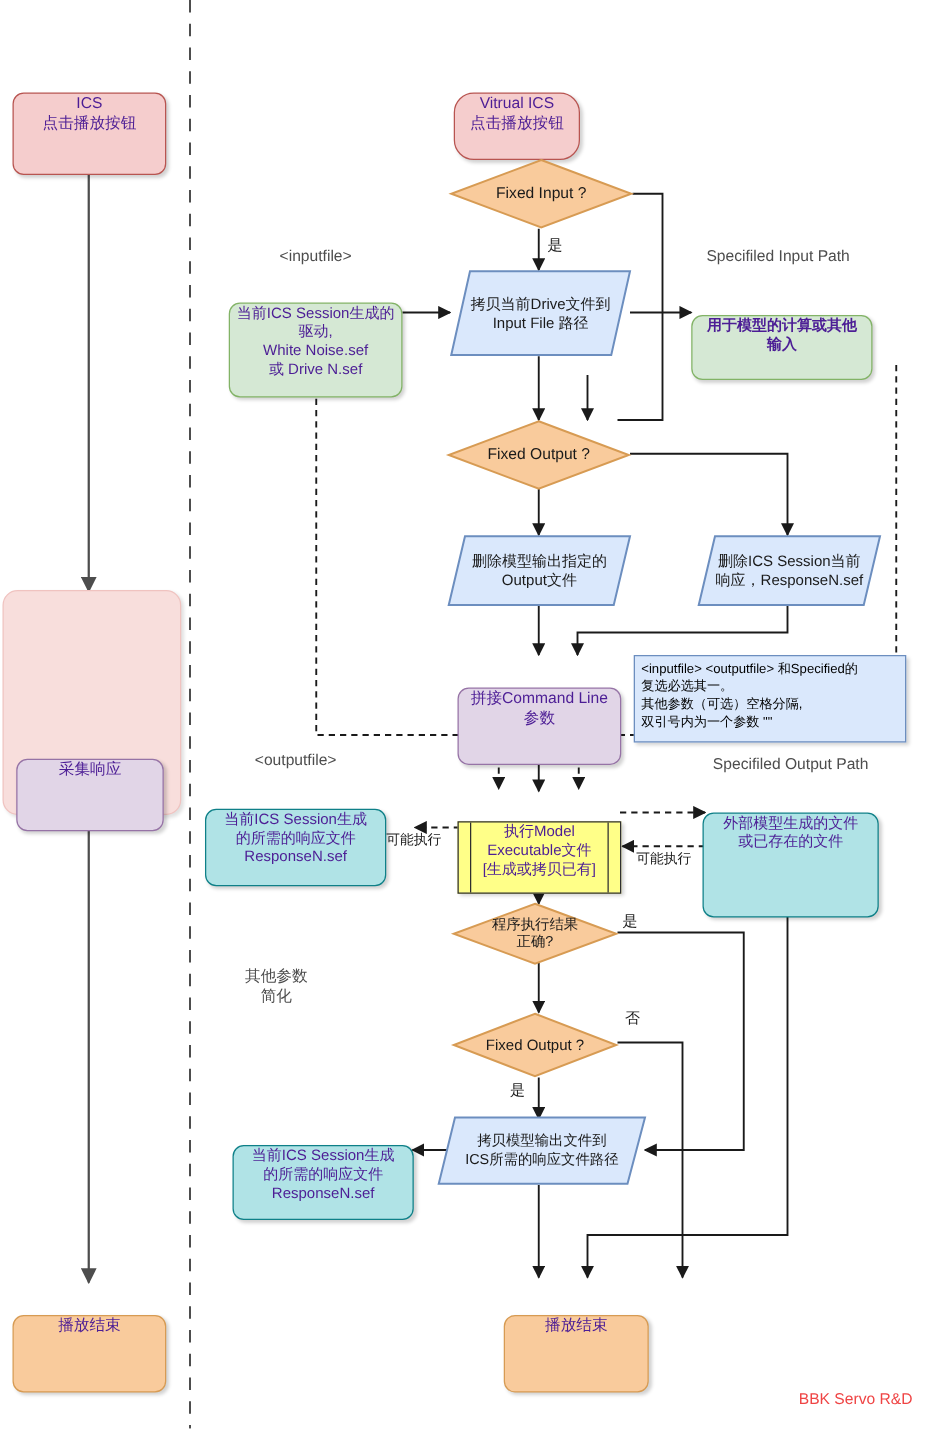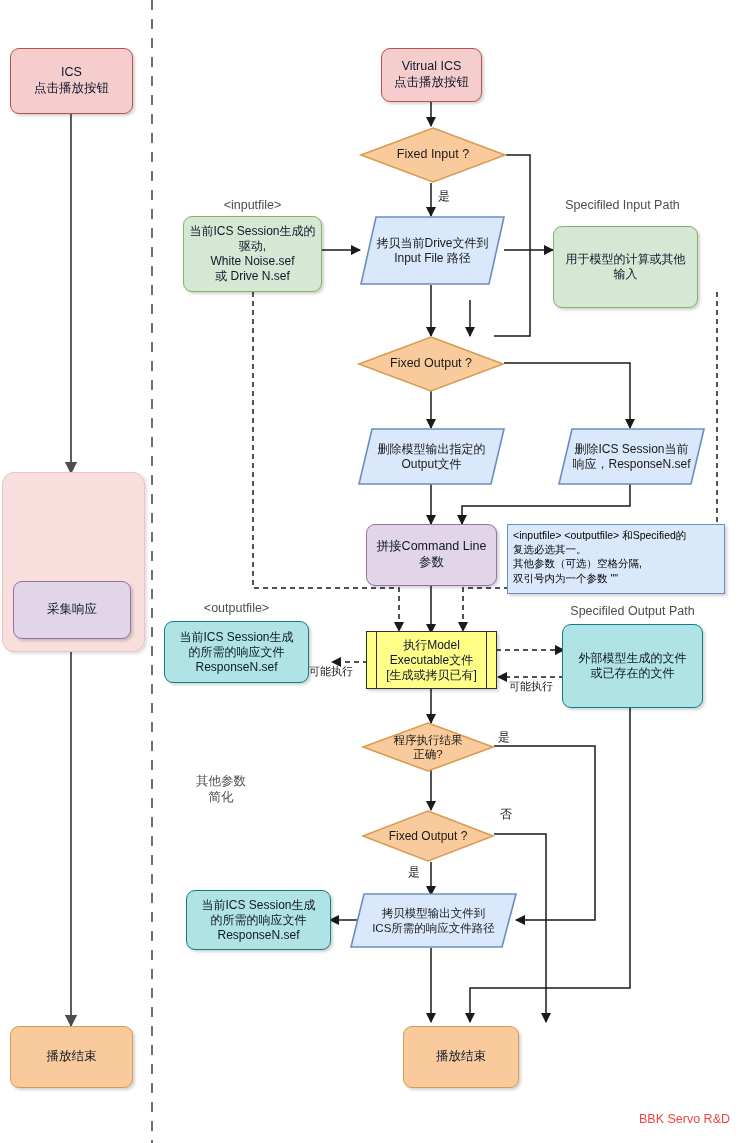--- a/index.html
+++ b/index.html
@@ -1,20 +1,20 @@
 <!DOCTYPE html>
 <html><head>
 <meta charset="utf-8">
 <style>
   html,body{margin:0;padding:0;background:#ffffff;}
   body{font-family:"Liberation Sans","DejaVu Sans",sans-serif;}
   #stage{position:relative;width:744px;height:1143px;background:#fff;overflow:hidden;}
   svg.layer{position:absolute;left:0;top:0;width:744px;height:1143px;pointer-events:none;}
-  .node{position:absolute;box-sizing:border-box;display:flex;align-items:center;
-        justify-content:center;text-align:center;line-height:1.25;color:#0f172a;}
+  .node{position:absolute;box-sizing:border-box;display:flex;
+        justify-content:center;text-align:center;line-height:1.25;color:#4c1d95;margin-top:26px;}
   .node .txt{display:block;width:100%;padding:0 4px;white-space:pre-line;}
   .rr{border-radius:9px;box-shadow:2px 2px 3px rgba(0,0,0,.18);}
   .pink{background:#f5cdcd;border:1.4px solid #b85450;}
   .orange{background:#f9cb9c;border:1.4px solid #d79b53;}
   .purple{background:#e1d5e7;border:1.4px solid #9673a6;}
   .green{background:#d5e8d4;border:1.4px solid #82b366;}
   .teal{background:#b0e3e6;border:1.4px solid #0e8088;}
   .yellowbox{background:#ffff88;border:1.4px solid #2f2f2f;box-shadow:2px 2px 3px rgba(0,0,0,.18);}
   .yellowbox:before,.yellowbox:after{content:"";position:absolute;top:0;bottom:0;width:0;border-left:1.4px solid #2f2f2f;}
   .yellowbox:before{left:9px;} .yellowbox:after{right:9px;}
@@ -131,21 +131,21 @@
 
 
   <div class="node rr purple" style="left:13px;top:581px;width:118px;height:58px;font-size:12.5px;">
     <span class="txt">采集响应</span>
   </div>
 
   <div class="node rr orange" style="left:10px;top:1026px;width:123px;height:62px;font-size:12.5px;">
     <span class="txt">播放结束</span>
   </div>
 
-  <div class="node rr pink" style="left:381px;top:48px;width:101px;height:54px;font-size:12.5px;">
+  <div class="node rr pink" style="left:363px;top:48px;width:101px;height:54px;font-size:12.5px;border-radius:16px;">
     <span class="txt">Vitrual ICS
 点击播放按钮</span>
   </div>
 
   <div class="shapewrap" style="left:360px;top:127px;width:146px;height:56px;">
     <svg width="146" height="56" viewBox="0 0 146 56" preserveAspectRatio="none">
       <polygon points="73,1 145,28 73,55 1,28" fill="#f9cb9c" stroke="#d79b53" stroke-width="1.6"></polygon>
     </svg>
     <div class="cap" style="font-size:12.5px;">Fixed Input ?</div>
   </div>
@@ -161,21 +161,21 @@
 
   <div class="shapewrap" style="left:360px;top:216px;width:145px;height:69px;">
     <svg width="145" height="69" viewBox="0 0 145 69" preserveAspectRatio="none">
       <polygon points="16,1 144,1 129,68 1,68" fill="#dae8fc" stroke="#6c8ebf" stroke-width="1.6"></polygon>
     </svg>
     <div class="cap" style="font-size:12px;">拷贝当前Drive文件到
 Input File 路径</div>
   </div>
 
   <div class="caption" style="left:553px;top:198px;width:139px;font-size:12.5px;">Specifiled Input Path</div>
-  <div class="node rr green" style="left:553px;top:226px;width:145px;height:82px;font-size:12px;">
+  <div class="node rr green" style="left:553px;top:226px;width:145px;height:52px;font-size:12px;font-weight:bold;">
     <span class="txt">用于模型的计算或其他
 输入</span>
   </div>
 
   <div class="shapewrap" style="left:358px;top:336px;width:146px;height:56px;">
     <svg width="146" height="56" viewBox="0 0 146 56" preserveAspectRatio="none">
       <polygon points="73,1 145,28 73,55 1,28" fill="#f9cb9c" stroke="#d79b53" stroke-width="1.6"></polygon>
     </svg>
     <div class="cap" style="font-size:12.5px;">Fixed Output ?</div>
   </div>

